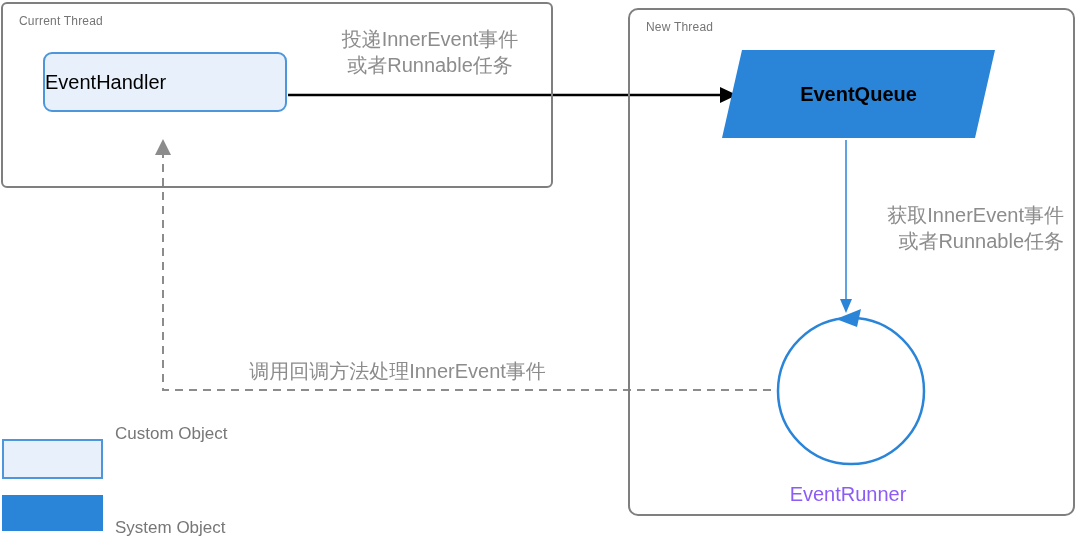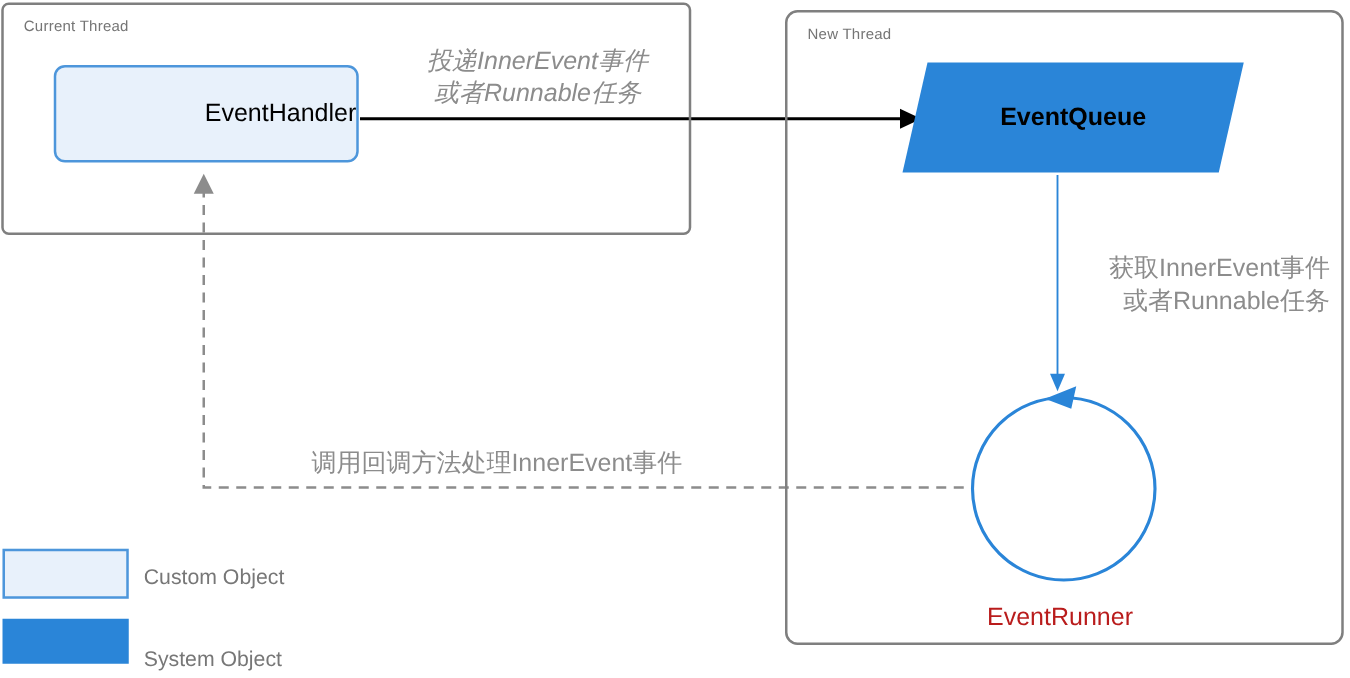--- a/index.html
+++ b/index.html
@@ -14,57 +14,57 @@
     box-sizing:border-box;
   }
   #current-thread{left:1px;top:2px;width:552px;height:186px;border-radius:6px;}
   #new-thread{left:628px;top:8px;width:447px;height:508px;border-radius:10px;}
   .thread-title{
     position:absolute;left:16px;top:10px;font-size:12px;color:#757575;
     letter-spacing:.2px;white-space:nowrap;
   }
   
   #event-handler{
-    left:43px;top:52px;width:244px;height:78px;background:#e8f1fb;
+    left:43px;top:52px;width:244px;height:60px;background:#e8f1fb;
     border:2px solid #4d96db;border-radius:9px;box-sizing:border-box;
-    display:flex;align-items:center;justify-content:flex-end;
+    display:flex;align-items:center;justify-content:flex-start;
     font-size:20px;color:#000;
   }
   
   #event-queue-label{
     left:742px;top:50px;width:233px;height:88px;
     display:flex;align-items:center;justify-content:center;
     font-size:20px;color:#000;pointer-events:none;font-weight:bold;
   }
   
   #event-runner-label{
     left:758px;top:483px;width:180px;text-align:center;
-    font-size:20px;color:#b91c1c;
+    font-size:20px;color:#8b5cf6;
   }
   
   .caption{
     position:absolute;color:#8c8c8c;font-size:20px;line-height:26px;
     text-align:center;white-space:nowrap;
   }
-  #caption-post{left:330px;top:36px;width:200px;font-style:italic;}
+  #caption-post{left:330px;top:26px;width:200px;}
   #caption-fetch{left:852px;top:202px;width:212px;text-align:right;}
   #caption-callback{left:230px;top:358px;width:335px;}
   
   .legend-swatch{position:absolute;box-sizing:border-box;}
   #legend-swatch-custom{
     left:2px;top:439px;width:101px;height:40px;
     background:#e8f1fb;border:2px solid #4d96db;
   }
   #legend-swatch-system{
     left:2px;top:495px;width:101px;height:36px;background:#2a85d8;
   }
   .legend-label{
     position:absolute;left:115px;font-size:17px;color:#777;white-space:nowrap;
   }
-  #legend-label-custom{top:452px;}
+  #legend-label-custom{top:424px;}
   #legend-label-system{top:518px;}
   svg{position:absolute;left:0;top:0;}
 </style>
 </head>
 <body>
 
 <div id="stage">
 
   <svg width="1080" height="542" viewBox="0 0 1080 542">
 

